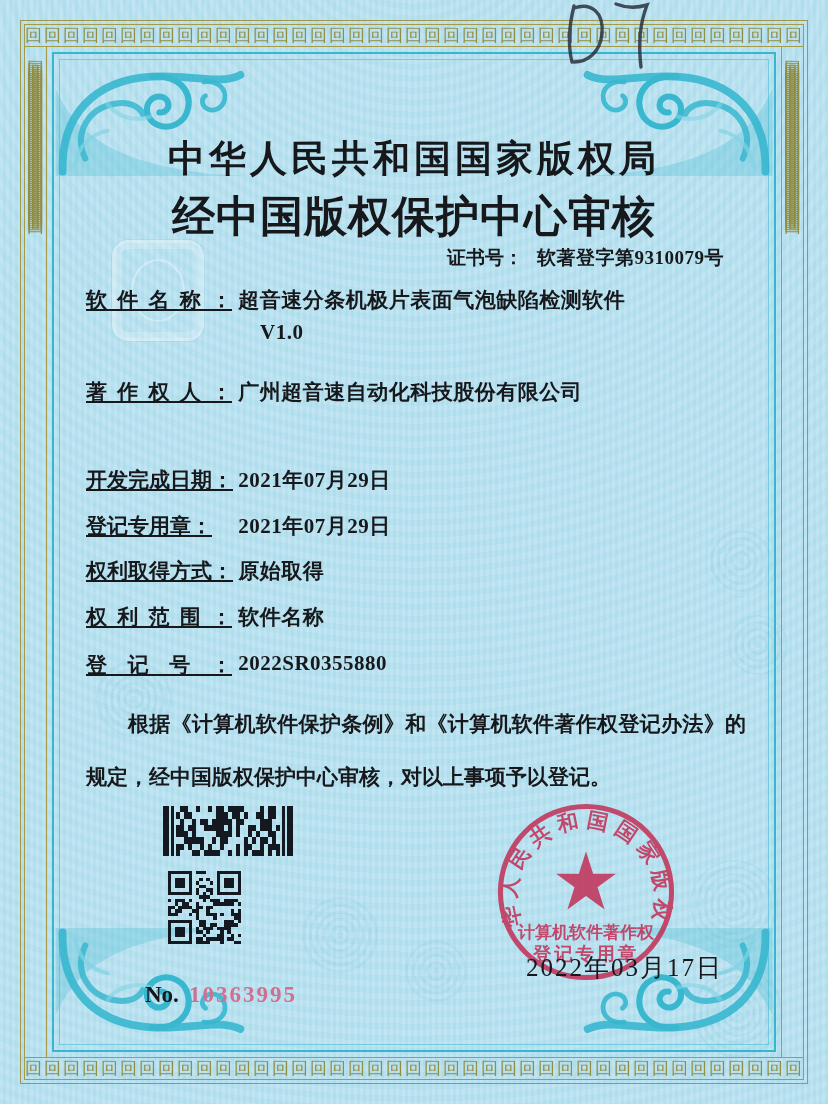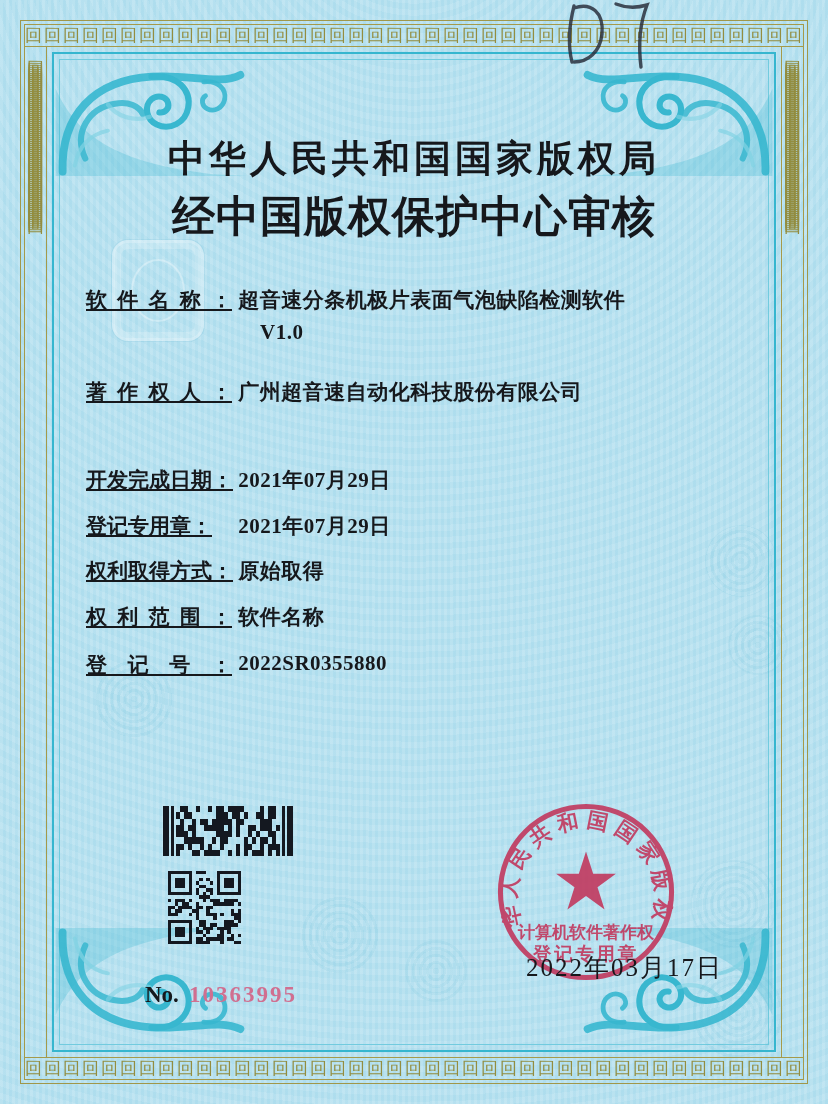--- a/index.html
+++ b/index.html
@@ -139,20 +139,23 @@
   <div class="rosette" style="left:690px;top:965px;width:96px;height:96px;"></div>
   <div class="rosette" style="left:300px;top:895px;width:80px;height:80px;"></div>
   <div class="rosette" style="left:405px;top:940px;width:62px;height:62px;"></div>
   <div class="rosette" style="left:95px;top:660px;width:78px;height:78px;"></div>
 
   <div class="emboss"></div>
 
   <div class="title1">中华人民共和国国家版权局</div>
   <div class="title2">经中国版权保护中心审核</div>
 
+  <div class="cert-line">
+    <span>证书号：</span><span class="cv">软著登字第9310079号</span>
+  </div>
 
   <div class="fields">
     <div class="frow" style="top:0;">
       <span class="f-label spread">软件名称：</span>
       <span class="f-value">超音速分条机极片表面气泡缺陷检测软件</span>
       <span class="f-value2">V1.0</span>
     </div>
     <div class="frow" style="top:92px;">
       <span class="f-label spread">著作权人：</span>
       <span class="f-value">广州超音速自动化科技股份有限公司</span>
@@ -172,20 +175,21 @@
     <div class="frow" style="top:317px;">
       <span class="f-label spread">权利范围：</span>
       <span class="f-value">软件名称</span>
     </div>
     <div class="frow" style="top:365px;">
       <span class="f-label spread">登记号：</span>
       <span class="f-value">2022SR0355880</span>
     </div>
   </div>
 
+  <div class="statement">根据《计算机软件保护条例》和《计算机软件著作权登记办法》的规定，经中国版权保护中心审核，对以上事项予以登记。</div>
 
   <div class="barcode">
     <div class="bc-edge"></div>
     <div class="bc-mid">
         <i></i>
         <i class="on"></i>
         <i class="on"></i>
         <i></i>
         <i></i>
         <i class="on"></i>

